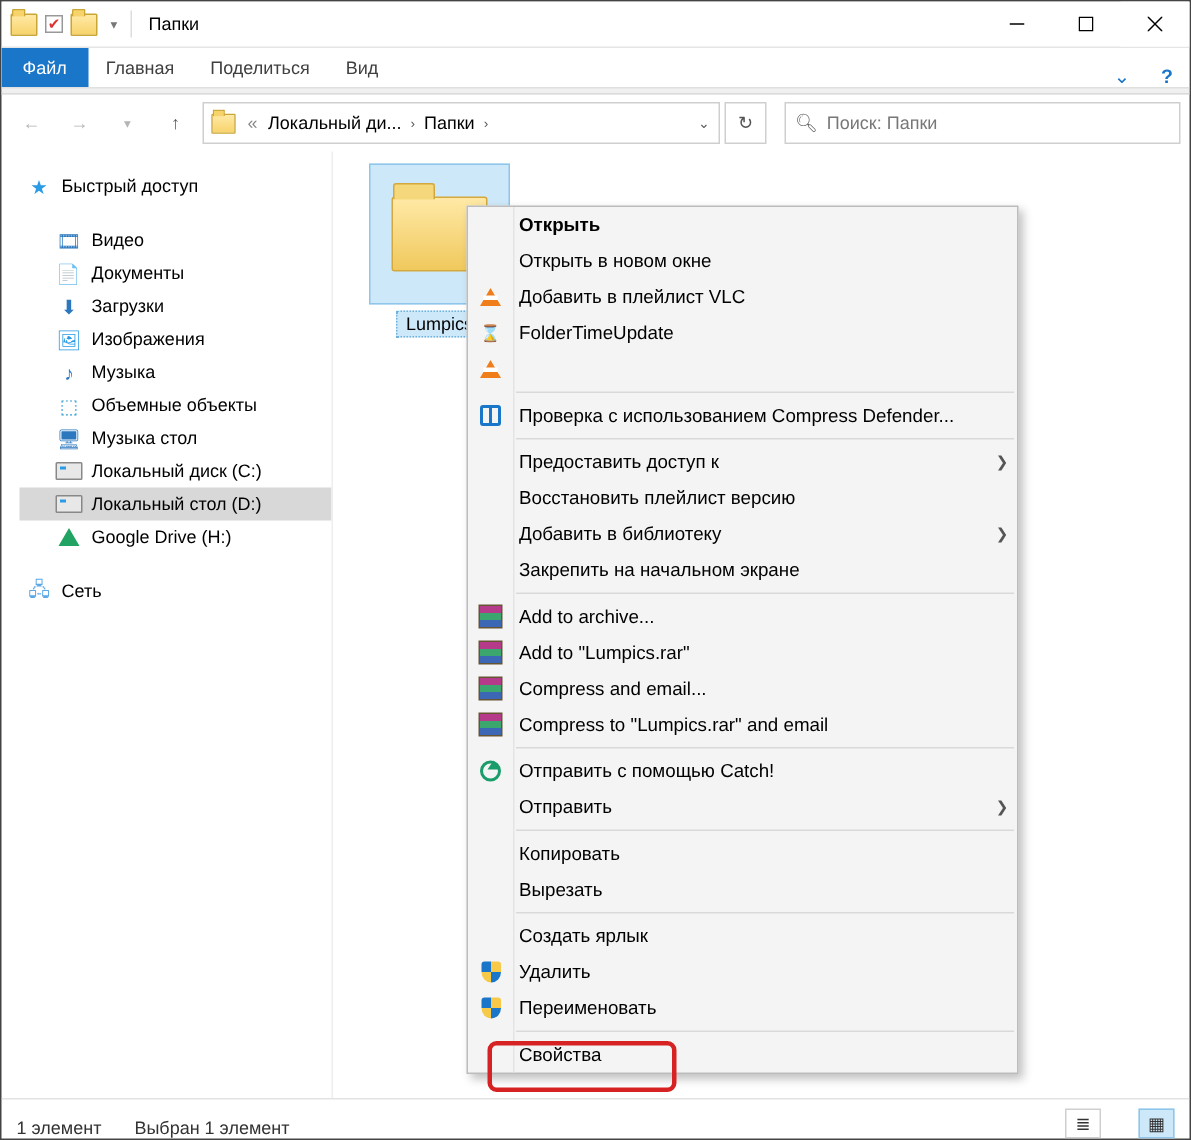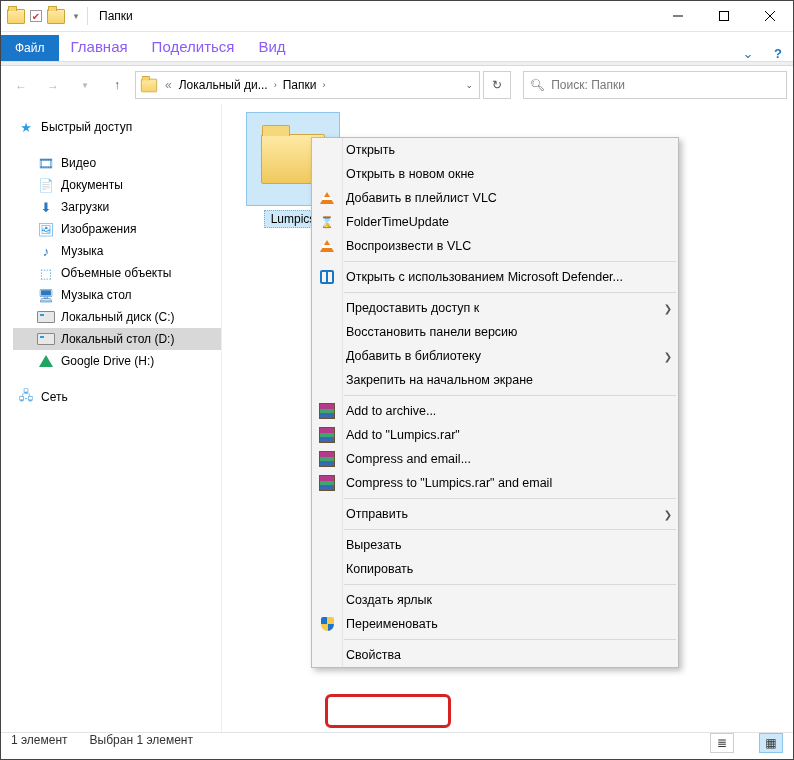--- a/index.html
+++ b/index.html
@@ -12,21 +12,21 @@
   .folder-glyph:before{content:"";position:absolute;top:-4px;left:0;width:7px;height:4px;background:#f7d36b;border:1px solid #caa637;border-bottom:none;border-radius:1px 1px 0 0}
   .check-box{width:10px;height:10px;border:1px solid #999;display:flex;align-items:center;justify-content:center;color:#d33;font-size:10px}
   .titlebar .apptitle{padding-left:10px;font-size:12px}
   .titlebar .spacer{flex:1}
   .winbtn{width:46px;height:30px;display:flex;align-items:center;justify-content:center;color:#000}
   .winbtn.close{color:#fff;background:#fff;color:#000}
   .winbtn svg{width:10px;height:10px}
   
   .ribbon{display:flex;align-items:flex-end;background:#fff}
   .ribbon .file{background:#1976c9;color:#fff;padding:6px 14px;font-size:12px}
-  .ribbon .tab{padding:6px 12px;font-size:15px;color:#8b5cf6}
+  .ribbon .tab{padding:6px 12px;font-size:12px;color:#404040}
   .ribbon .sp{flex:1}
   .ribbon .help{width:30px;display:flex;align-items:center;justify-content:center;color:#1976c9;font-size:13px}
   .ribbon-bottom{height:3px;background:#f0f0f0;border-top:1px solid #e0e0e0;border-bottom:1px solid #dadada}
   
   .navbar{display:flex;align-items:center;padding:5px 6px;gap:4px}
   .navbtn{width:28px;height:28px;display:flex;align-items:center;justify-content:center;color:#b5b5b5;border-radius:2px}
   .navbtn.en{color:#555}
   .addrbox{flex:1;display:flex;align-items:center;height:26px;border:1px solid #cfcfcf;background:#fff;padding:0 4px;gap:4px}
   .addrbox .sep{color:#888;padding:0 3px}
   .addrbox .crumb{color:#000}
@@ -55,36 +55,36 @@
   .item .thumb{width:94px;height:94px;border:1px solid #8ec5ea;background:#cde8f8;display:flex;align-items:center;justify-content:center;box-sizing:border-box}
   .item .bigfolder{width:62px;height:48px;background:linear-gradient(#ffe9a6,#f0c95d);border:1px solid #d3a93f;border-radius:2px;position:relative}
   .item .bigfolder:before{content:"";position:absolute;left:0;top:-10px;width:26px;height:10px;background:#f5d77c;border:1px solid #d3a93f;border-bottom:none;border-radius:2px 2px 0 0}
   .item .lbl{margin-top:4px;background:#cde8f8;border:1px dotted #6fb2df;display:inline-block;padding:1px 6px;font-size:12px}
   
   .ctx{position:absolute;left:310px;top:136px;width:366px;background:#f4f4f4;border:1px solid #bcbcbc;box-shadow:3px 3px 6px rgba(0,0,0,.25);font-size:12.5px}
   .ctx .row{display:flex;align-items:center;height:24px;position:relative}
   .ctx .row .icocol{width:30px;display:flex;align-items:center;justify-content:center}
   .ctx .row .txt{flex:1;padding-left:4px}
   .ctx .row .arr{width:20px;text-align:center;color:#555;font-size:10px}
-  .ctx .row.bold .txt{font-weight:400}
+  .ctx .row.bold .txt{font-weight:700}
   .ctx .sep{height:1px;background:#d9d9d9;margin:3px 2px 3px 32px}
   .ctx .vline{position:absolute;left:30px;top:0;bottom:0;width:1px;background:#e4e4e4}
   .rar{width:14px;height:14px;background:linear-gradient(#b53b8a 0 33%,#3ba66d 33% 66%,#3b67b5 66% 100%);border:1px solid #653}
   .vlc{width:0;height:0;border-left:7px solid transparent;border-right:7px solid transparent;border-bottom:12px solid #ef7d1a;position:relative}
   .vlc:after{content:"";position:absolute;left:-5px;top:5px;width:10px;height:3px;background:#fff}
   .shield{width:13px;height:14px;background:conic-gradient(#f7c948 0 25%,#1976c9 25% 50%,#f7c948 50% 75%,#1976c9 75% 100%);border-radius:2px 2px 50% 50%}
   .defender{width:14px;height:14px;border:2px solid #1976c9;border-radius:2px;box-sizing:border-box;display:flex}
   .defender:before{content:"";flex:1;border-right:2px solid #1976c9}
   .defender:after{content:"";flex:1}
   .catch{width:14px;height:14px;border:2px solid #1a9c6b;border-radius:50%;box-sizing:border-box;position:relative}
   .catch:after{content:"";position:absolute;left:3px;top:-2px;width:0;height:0;border-left:4px solid transparent;border-right:4px solid transparent;border-bottom:6px solid #1a9c6b}
   .ftu{font-size:11px;color:#ef7d1a;font-weight:bold}
   .highlight-box{position:absolute;border:3px solid #d62222;border-radius:6px;pointer-events:none}
   
-  .status{height:26px;border-top:1px solid #e3e3e3;display:flex;align-items:flex-start;padding:0 10px;font-size:12px;color:#333;gap:22px}
+  .status{height:26px;border-top:1px solid #e3e3e3;display:flex;align-items:flex-end;padding:0 10px;font-size:12px;color:#333;gap:22px}
   .status .sp{flex:1}
   .viewbtn{width:22px;height:18px;border:1px solid #cfcfcf;margin-left:3px;display:flex;align-items:center;justify-content:center}
   .viewbtn.act{background:#cde8f8;border-color:#8ec5ea}
 </style>
 </head>
 <body>
 
 <div class="window">
 
   <div class="titlebar">
@@ -243,38 +243,37 @@
     <div class="row">
         <span class="icocol">
           <span class="ftu">⌛</span>
         </span>
         <span class="txt">FolderTimeUpdate</span>
       </div>
     <div class="row">
         <span class="icocol">
           <span class="vlc"></span>
         </span>
-        <span class="txt">Воспроизвести в VLC</span>
       </div>
     <div class="sep"></div>
     <div class="row">
         <span class="icocol">
           <span class="defender"></span>
         </span>
-        <span class="txt">Открыть с использованием Microsoft Defender...</span>
+        <span class="txt">Проверка с использованием Compress Defender...</span>
       </div>
     <div class="sep"></div>
     <div class="row">
         <span class="icocol"></span>
         <span class="txt">Предоставить доступ к</span>
         <span class="arr">❯</span>
       </div>
     <div class="row">
         <span class="icocol"></span>
-        <span class="txt">Восстановить панели версию</span>
+        <span class="txt">Восстановить плейлист версию</span>
       </div>
     <div class="row">
         <span class="icocol"></span>
         <span class="txt">Добавить в библиотеку</span>
         <span class="arr">❯</span>
       </div>
     <div class="row">
         <span class="icocol"></span>
         <span class="txt">Закрепить на начальном экране</span>
       </div>
@@ -298,37 +297,49 @@
         <span class="txt">Compress and email...</span>
       </div>
     <div class="row">
         <span class="icocol">
           <span class="rar"></span>
         </span>
         <span class="txt">Compress to "Lumpics.rar" and email</span>
       </div>
     <div class="sep"></div>
     <div class="row">
+        <span class="icocol">
+          <span class="catch"></span>
+        </span>
+        <span class="txt">Отправить с помощью Catch!</span>
+      </div>
+    <div class="row">
         <span class="icocol"></span>
         <span class="txt">Отправить</span>
         <span class="arr">❯</span>
       </div>
     <div class="sep"></div>
     <div class="row">
         <span class="icocol"></span>
+        <span class="txt">Копировать</span>
+      </div>
+    <div class="row">
+        <span class="icocol"></span>
         <span class="txt">Вырезать</span>
       </div>
-    <div class="row">
-        <span class="icocol"></span>
-        <span class="txt">Копировать</span>
-      </div>
     <div class="sep"></div>
     <div class="row">
         <span class="icocol"></span>
         <span class="txt">Создать ярлык</span>
+      </div>
+    <div class="row">
+        <span class="icocol">
+          <span class="shield"></span>
+        </span>
+        <span class="txt">Удалить</span>
       </div>
     <div class="row">
         <span class="icocol">
           <span class="shield"></span>
         </span>
         <span class="txt">Переименовать</span>
       </div>
     <div class="sep"></div>
     <div class="row">
         <span class="icocol"></span>

